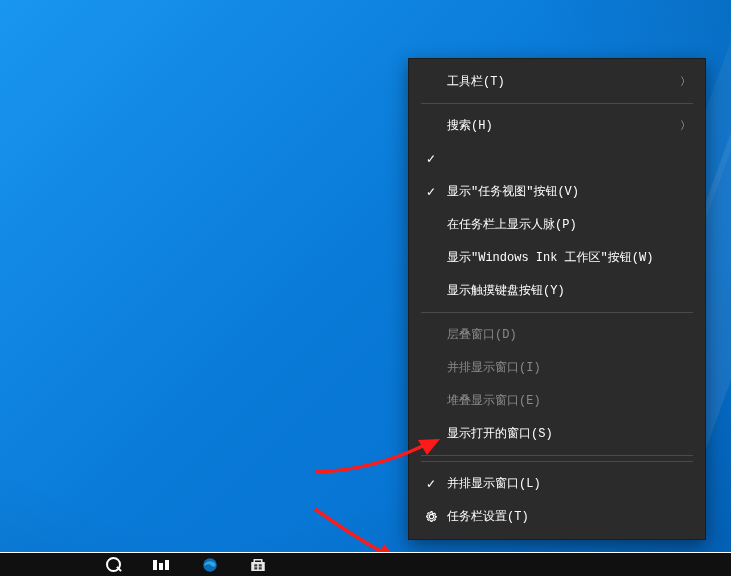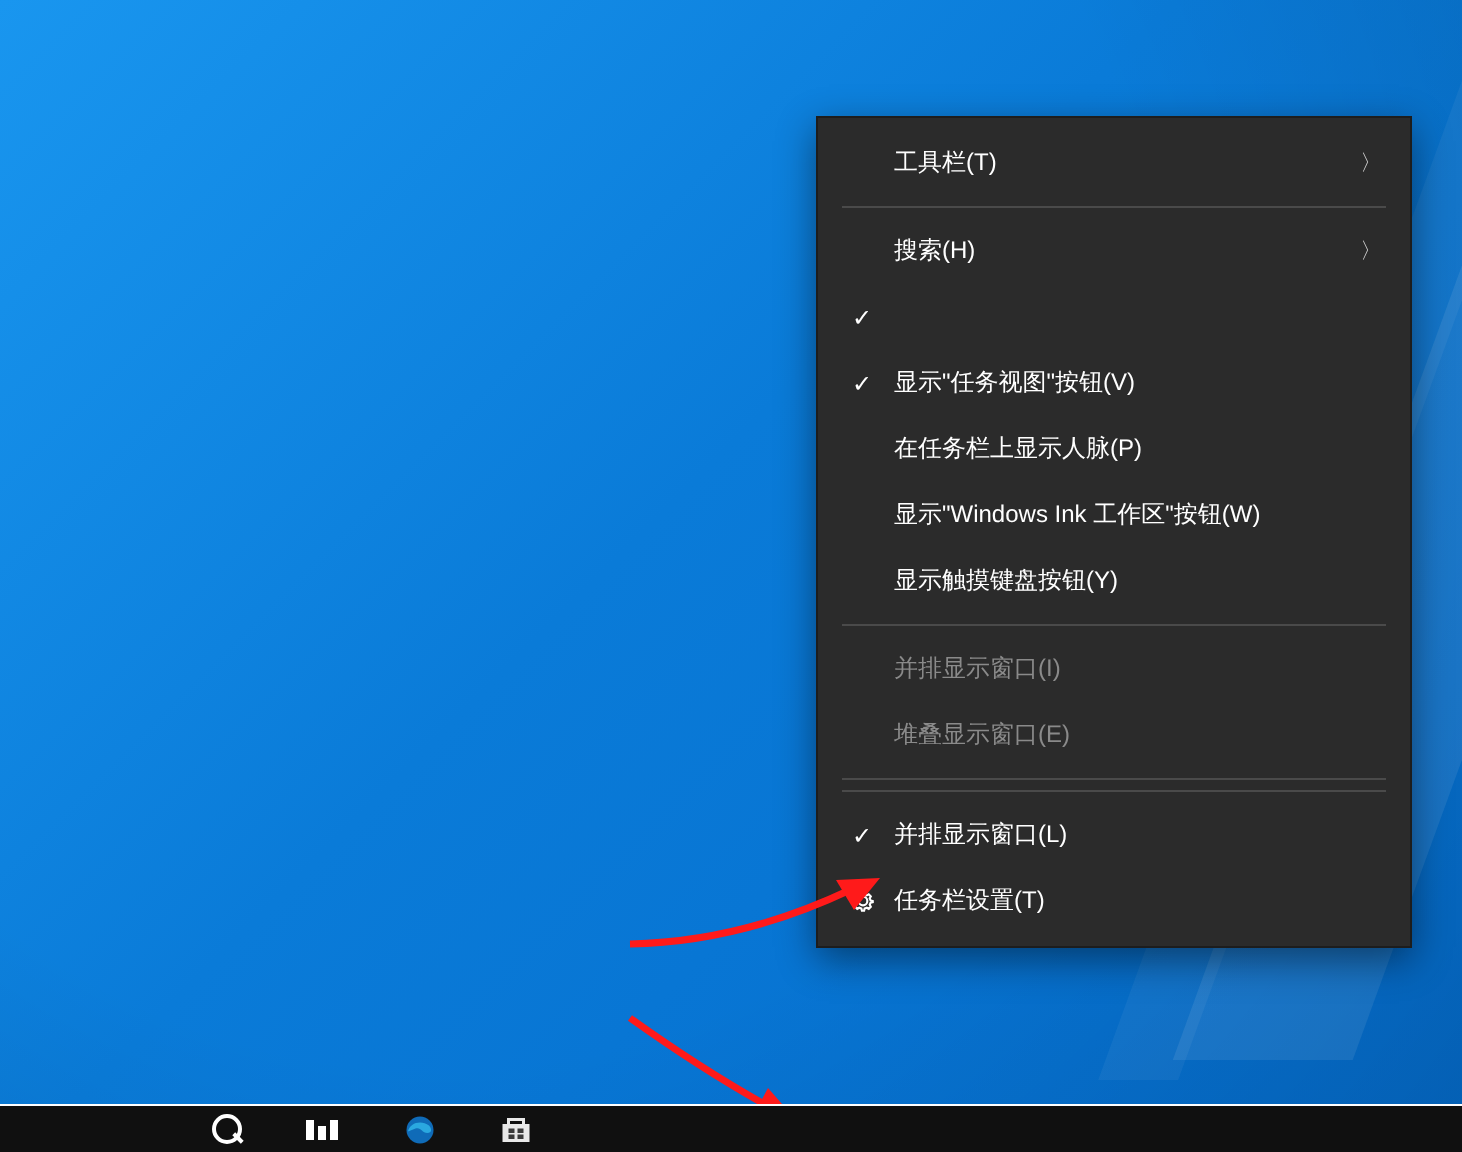--- a/index.html
+++ b/index.html
@@ -57,20 +57,21 @@
     width: 20px;
     display: flex;
     justify-content: center;
     align-items: center;
     font-size: 12px;
   }
   .mi-label {
     flex: 1;
     padding-left: 6px;
     white-space: nowrap;
+    font-family: Liberation Mono, monospace;
   }
   .mi-arrow {
     width: 14px;
     text-align: right;
     font-size: 11px;
     color: #cfcfcf;
   }
   .separator {
     height: 1px;
     margin: 5px 12px;
@@ -172,33 +173,43 @@
     </div>
 
     <div class="menu-item">
       <span class="mi-icon"></span>
       <span class="mi-label">显示触摸键盘按钮(Y)</span>
       <span class="mi-arrow"></span>
     </div>
 
     <div class="separator"></div>
 
-
     <div class="menu-item disabled">
       <span class="mi-icon"></span>
+      <span class="mi-label">层叠窗口(D)</span>
+      <span class="mi-arrow"></span>
+    </div>
+
+    <div class="menu-item disabled">
+      <span class="mi-icon"></span>
       <span class="mi-label">并排显示窗口(I)</span>
       <span class="mi-arrow"></span>
     </div>
 
     <div class="menu-item disabled">
       <span class="mi-icon"></span>
       <span class="mi-label">堆叠显示窗口(E)</span>
       <span class="mi-arrow"></span>
     </div>
 
+    <div class="menu-item">
+      <span class="mi-icon"></span>
+      <span class="mi-label">显示打开的窗口(S)</span>
+      <span class="mi-arrow"></span>
+    </div>
 
     <div class="separator"></div>
 
 
     <div class="separator"></div>
 
     <div class="menu-item">
       <span class="mi-icon">✓</span>
       <span class="mi-label">并排显示窗口(L)</span>
       <span class="mi-arrow"></span>

